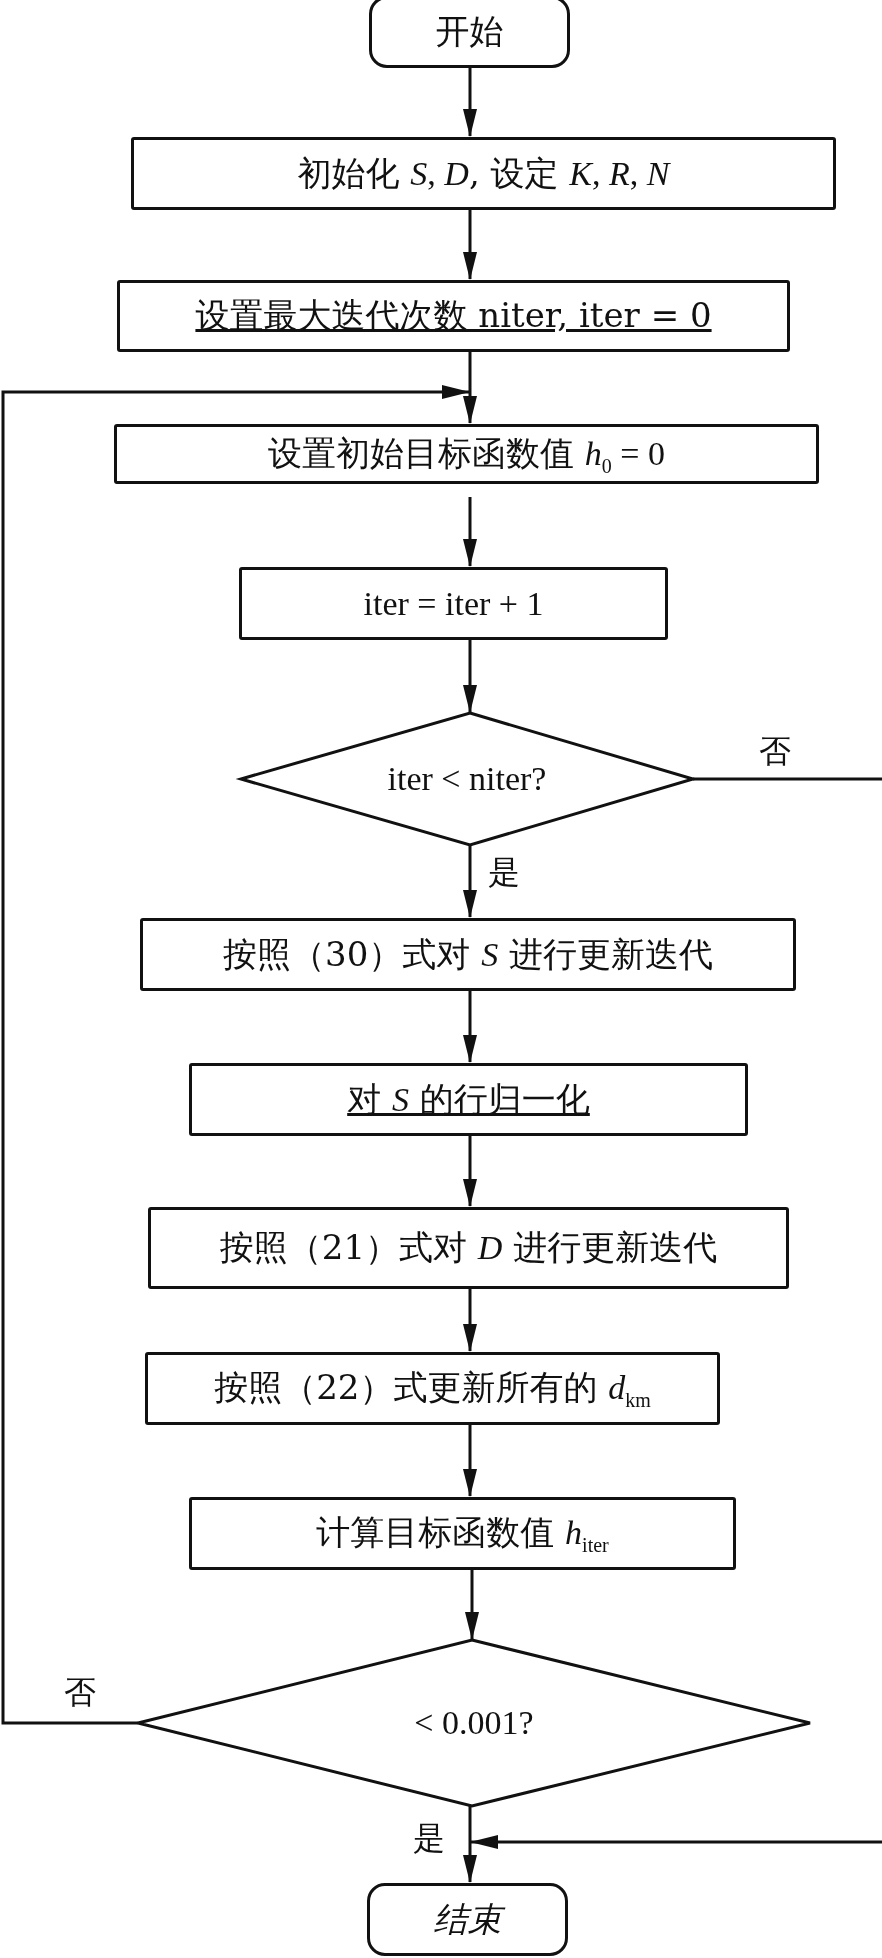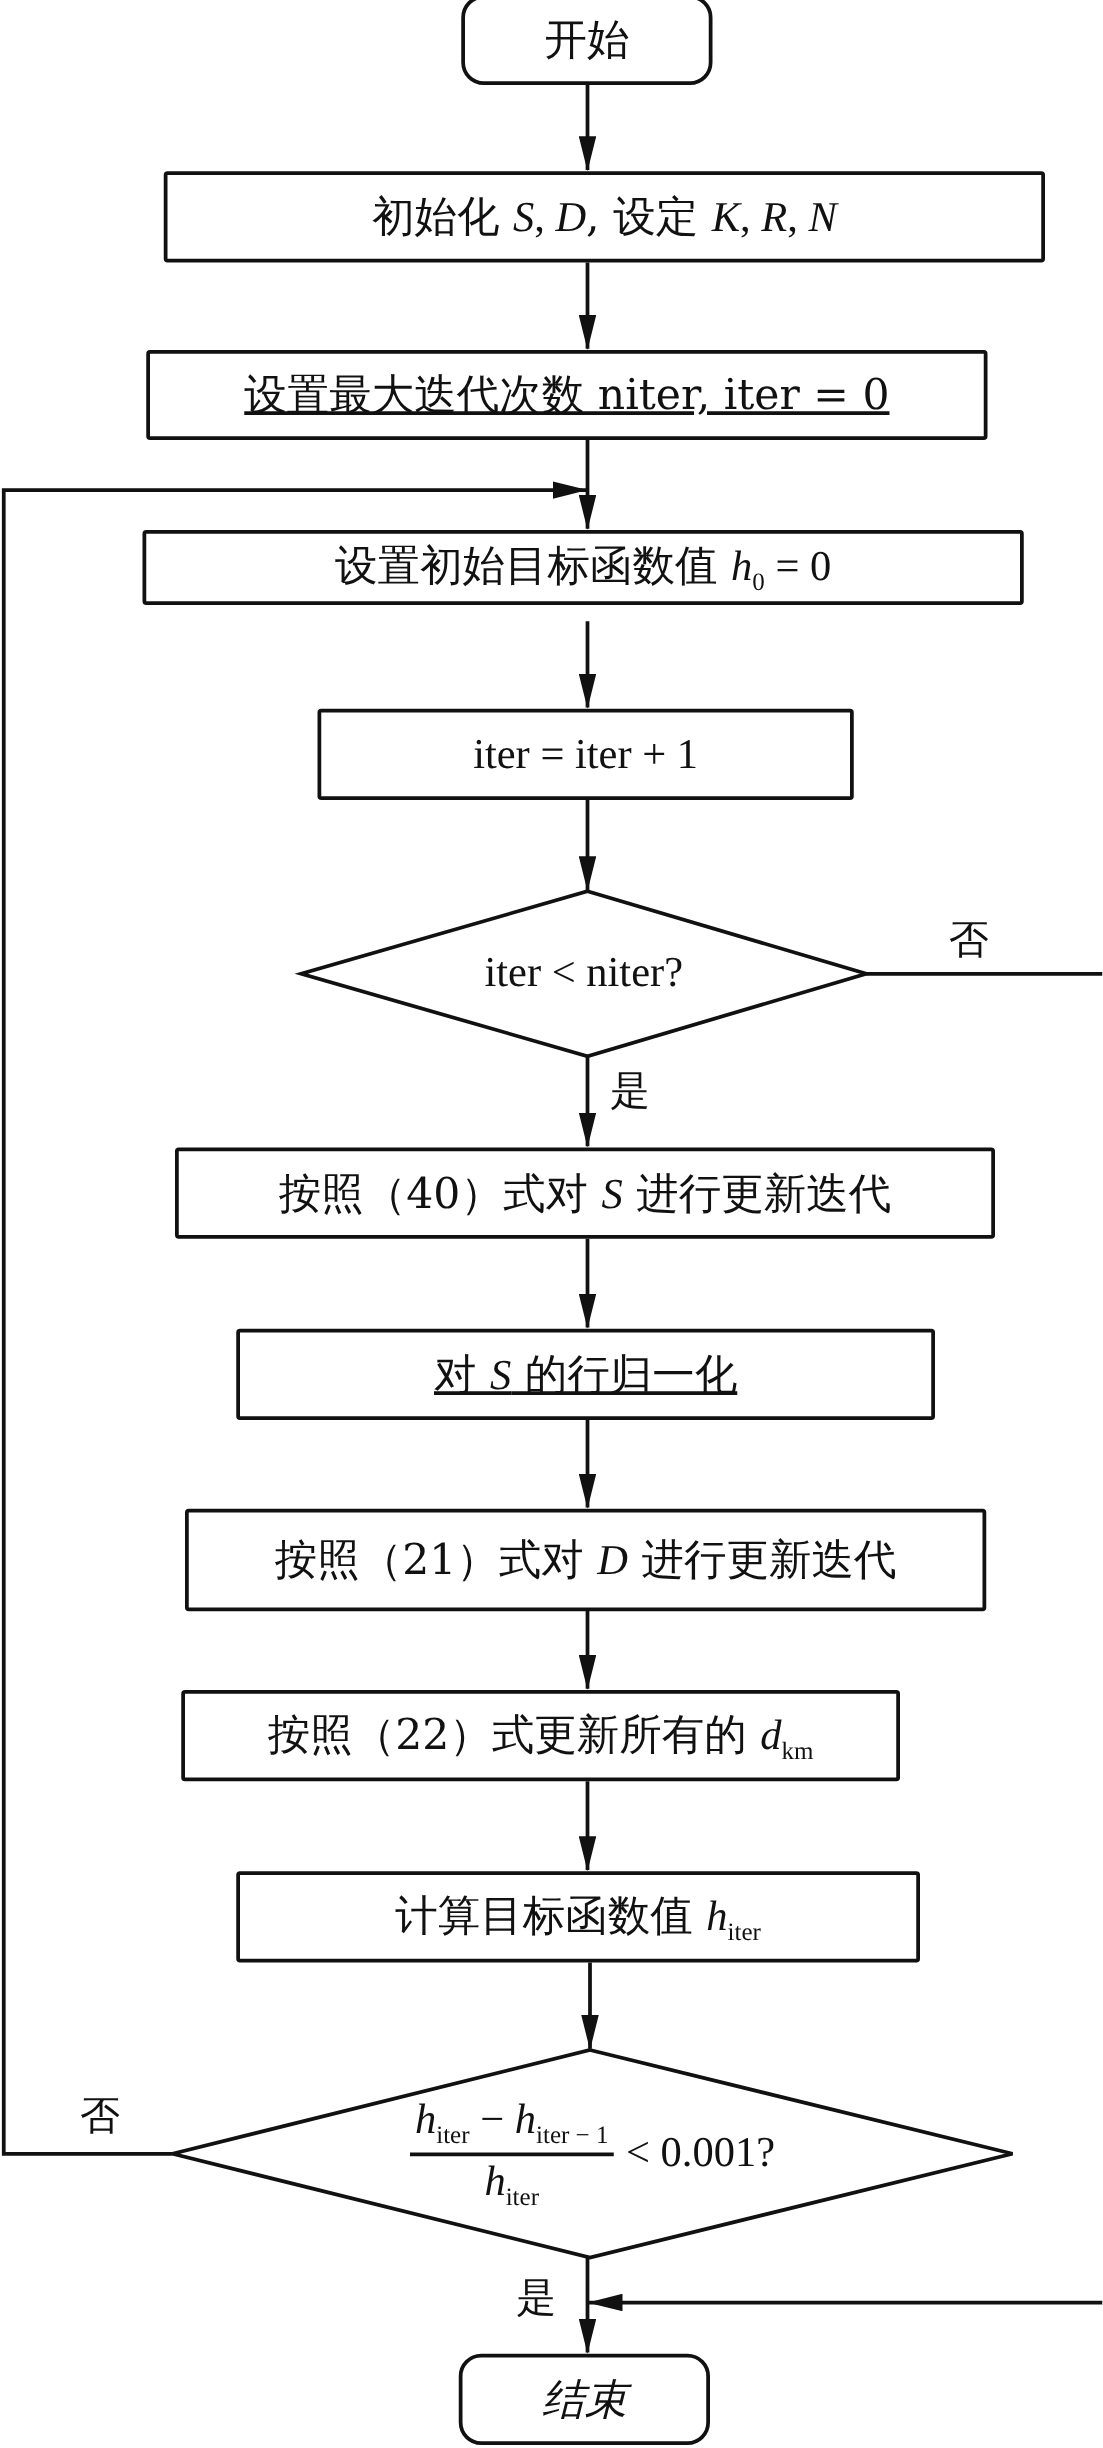--- a/index.html
+++ b/index.html
@@ -69,33 +69,33 @@
 <div class="node" style="left:117px; top:280px; width:673px; height:72px;text-decoration:underline;">
   <span>设置最大迭代次数 niter, iter = 0</span>
 </div>
 
 <div class="node" style="left:114px; top:424px; width:705px; height:60px;">
   <span>
     <span>设置初始目标函数值 </span><span class="it">h</span><sub>0</sub><span class="ser"> = 0</span>
   </span>
 </div>
 
-<div class="node" style="left:254px; top:567px; width:429px; height:73px;text-align:right;">
+<div class="node" style="left:239px; top:567px; width:429px; height:73px;text-align:right;">
   <span class="ser">iter = iter + 1</span>
 </div>
 
 <div class="dtext ser" style="left:241px; top:713px; width:452px; height:132px;">
   <span>iter &lt; niter?</span>
 </div>
 <span class="label" style="left:759px; top:735px;">否</span>
 <span class="label" style="left:488px; top:856px;">是</span>
 
 <div class="node" style="left:140px; top:918px; width:656px; height:73px;">
   <span>
-    <span>按照（40）式对 </span><span class="it">S</span><span> 进行更新迭代</span>
+    <span>按照（30）式对 </span><span class="it">S</span><span> 进行更新迭代</span>
   </span>
 </div>
 
 <div class="node" style="left:189px; top:1063px; width:559px; height:73px;text-decoration:underline;">
   <span>
     <span>对 </span><span class="it">S</span><span> 的行归一化</span>
   </span>
 </div>
 
 <div class="node" style="left:148px; top:1207px; width:641px; height:82px;">
@@ -110,24 +110,20 @@
   </span>
 </div>
 
 <div class="node" style="left:189px; top:1497px; width:547px; height:73px;">
   <span>
     <span>计算目标函数值 </span><span class="it">h</span><sub>iter</sub>
   </span>
 </div>
 
 <div class="dtext ser" style="left:138px; top:1640px; width:672px; height:166px;">
-  <span class="frac">
-    <span class="num"><span class="it">h</span><sub>iter</sub><span> − </span><span class="it">h</span><sub>iter − 1</sub></span>
-    <span class="den"><span class="it">h</span><sub>iter</sub></span>
-  </span>
   <span>&lt; 0.001?</span>
 </div>
 <span class="label" style="left:64px; top:1676px;">否</span>
 <span class="label" style="left:413px; top:1822px;">是</span>
 
 <div class="node terminal" style="left:367px; top:1883px; width:201px; height:73px;font-style:italic;">
   <span>结束</span>
 </div>
 
 </body></html>

